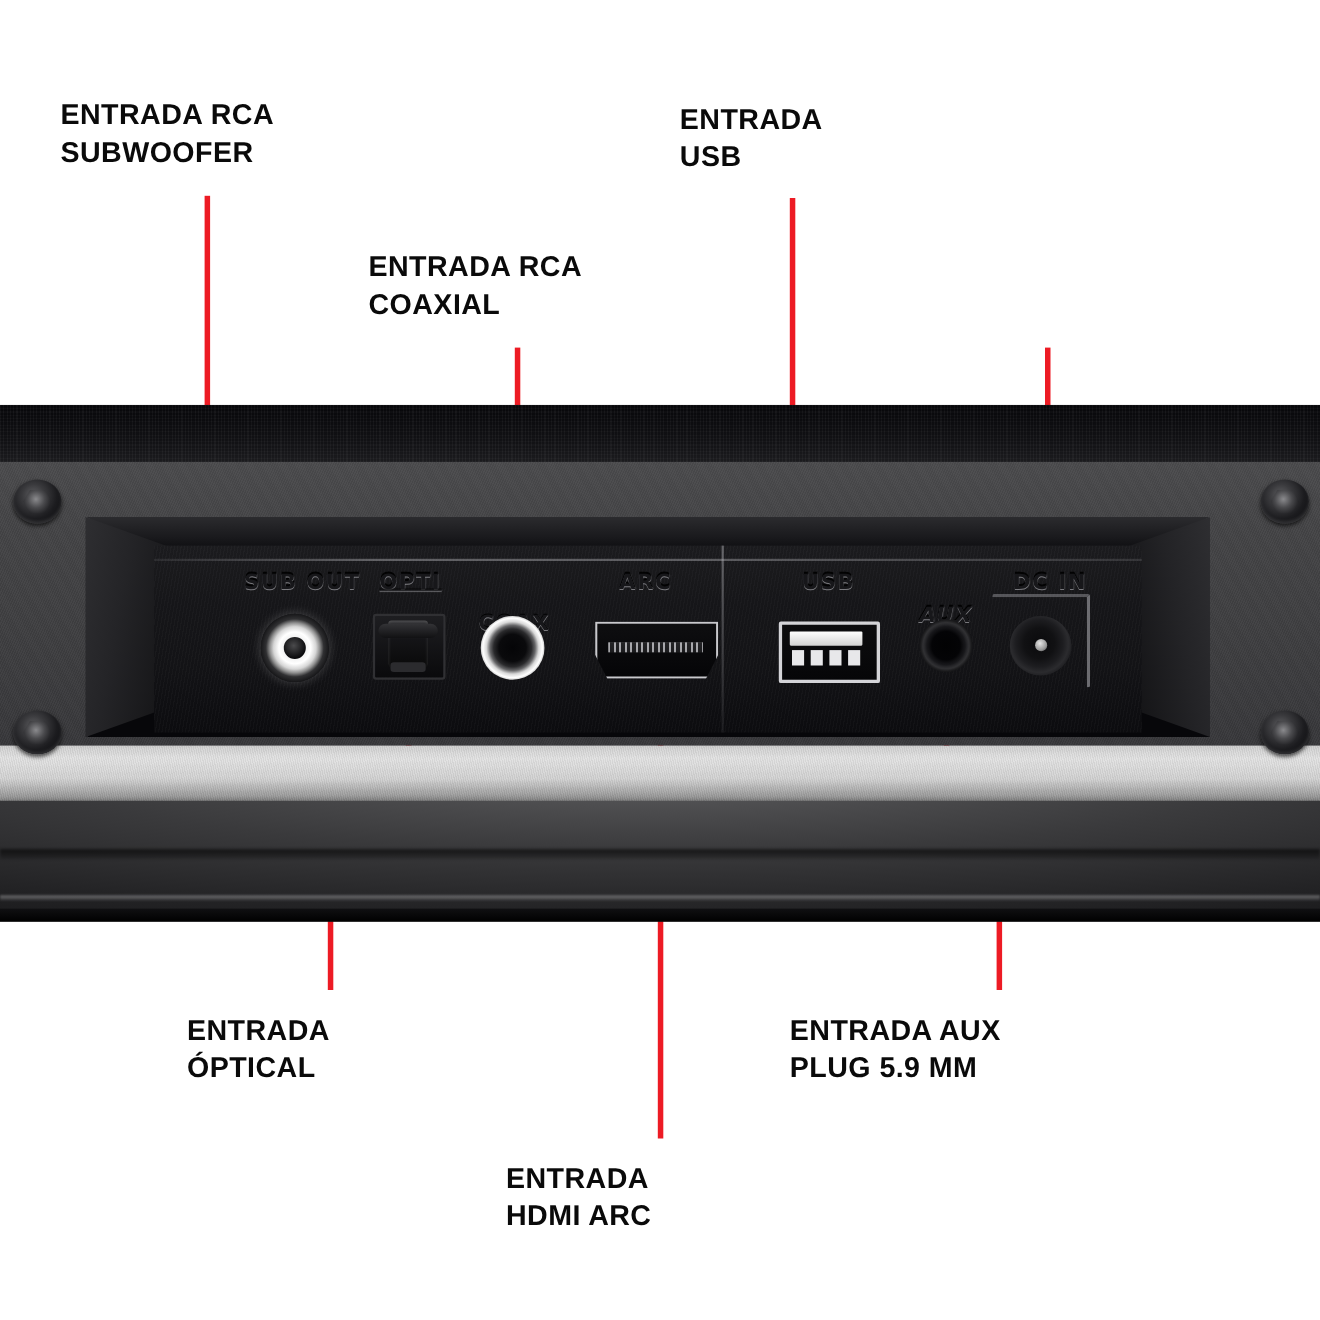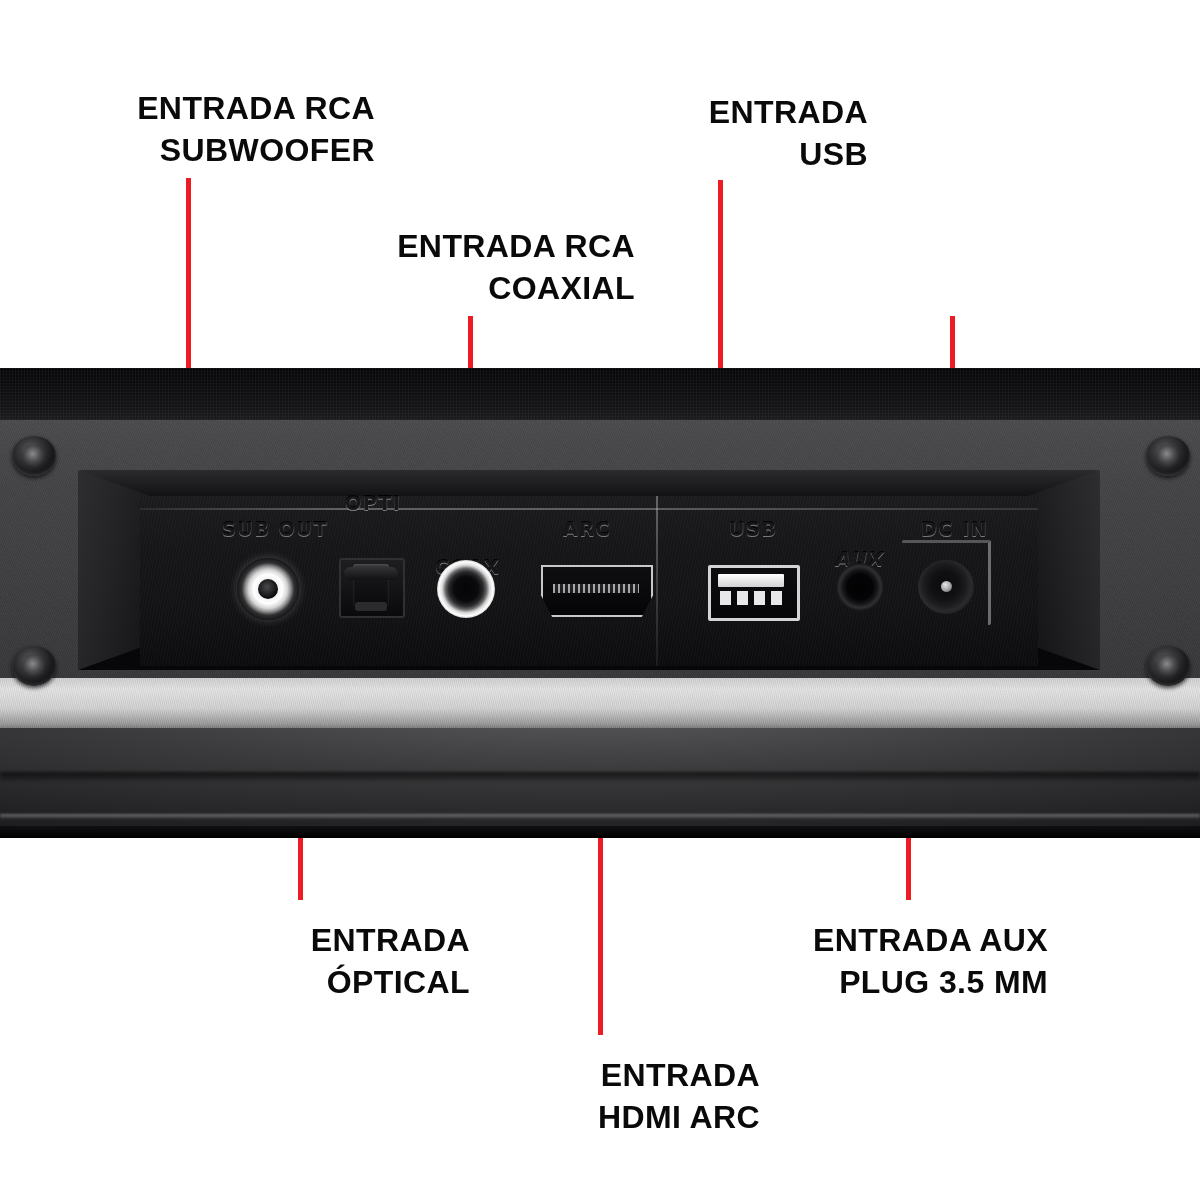--- a/index.html
+++ b/index.html
@@ -10,25 +10,25 @@
     overflow:hidden;
     position:relative;
   }
   #stage{position:absolute;inset:0;width:1200px;height:1200px;}
 
   
   .callout{
     position:absolute;
     color:#0a0a0a;
     font-weight:bold;
-    font-size:32px;
+    font-size:26px;
     line-height:1.30;
     letter-spacing:0.4px;
     white-space:pre;
-    text-align:right;
+    text-align:left;
   }
 
   
   .leader{position:absolute;background:#ed1b24;}
   .lv{width:5px;}
   .lh{height:5px;}
 
   
   #soundbar{
     position:absolute;
@@ -292,21 +292,21 @@
 USB</div>
 
 
   <div class="callout" style="left:170px;top:920px;width:300px;">ENTRADA
 ÓPTICAL</div>
 
   <div class="callout" style="left:460px;top:1055px;width:300px;">ENTRADA
 HDMI ARC</div>
 
   <div class="callout" style="left:718px;top:920px;width:330px;">ENTRADA AUX
-PLUG 3.5 MM</div>
+PLUG 5.9 MM</div>
 
   <div class="leader lv" style="left:186px;top:178px;height:225px;"></div>
   <div class="leader lh" style="left:186px;top:398px;width:92px;"></div>
   <div class="leader lv" style="left:273px;top:398px;height:122px;"></div>
 
   <div class="leader lv" style="left:468px;top:316px;height:205px;"></div>
 
   <div class="leader lv" style="left:718px;top:180px;height:223px;"></div>
   <div class="leader lh" style="left:718px;top:398px;width:40px;"></div>
   <div class="leader lv" style="left:753px;top:398px;height:122px;"></div>
@@ -342,21 +342,21 @@
       <div class="bay-bevel-t"></div>
       <div class="bay-bevel-l"></div>
       <div class="bay-bevel-r"></div>
       <div class="bay-inner"></div>
       <div class="bay-seam-h"></div>
       <div class="bay-seam"></div>
     </div>
   </div>
 
   <div class="plabel" style="left:222px;top:518px;">SUB OUT</div>
-  <div class="plabel" style="left:345px;top:492px;">OPTI</div>
+  <div class="plabel" style="left:345px;top:518px;text-decoration:underline;">OPTI</div>
   <div class="plabel" style="left:435px;top:518px;margin-top:38px;">COAX</div>
   <div class="plabel" style="left:563px;top:518px;">ARC</div>
   <div class="plabel" style="left:729px;top:518px;">USB</div>
   <div class="plabel" style="left:836px;top:548px;font-style:italic;">AUX</div>
   <div class="plabel" style="left:921px;top:518px;">DC IN</div>
 
   <div class="port rca-bright" style="left:237px;top:558px;"></div>
 
   <div class="port opti" style="left:339px;top:558px;">
     <div class="opti-shutter"></div>

